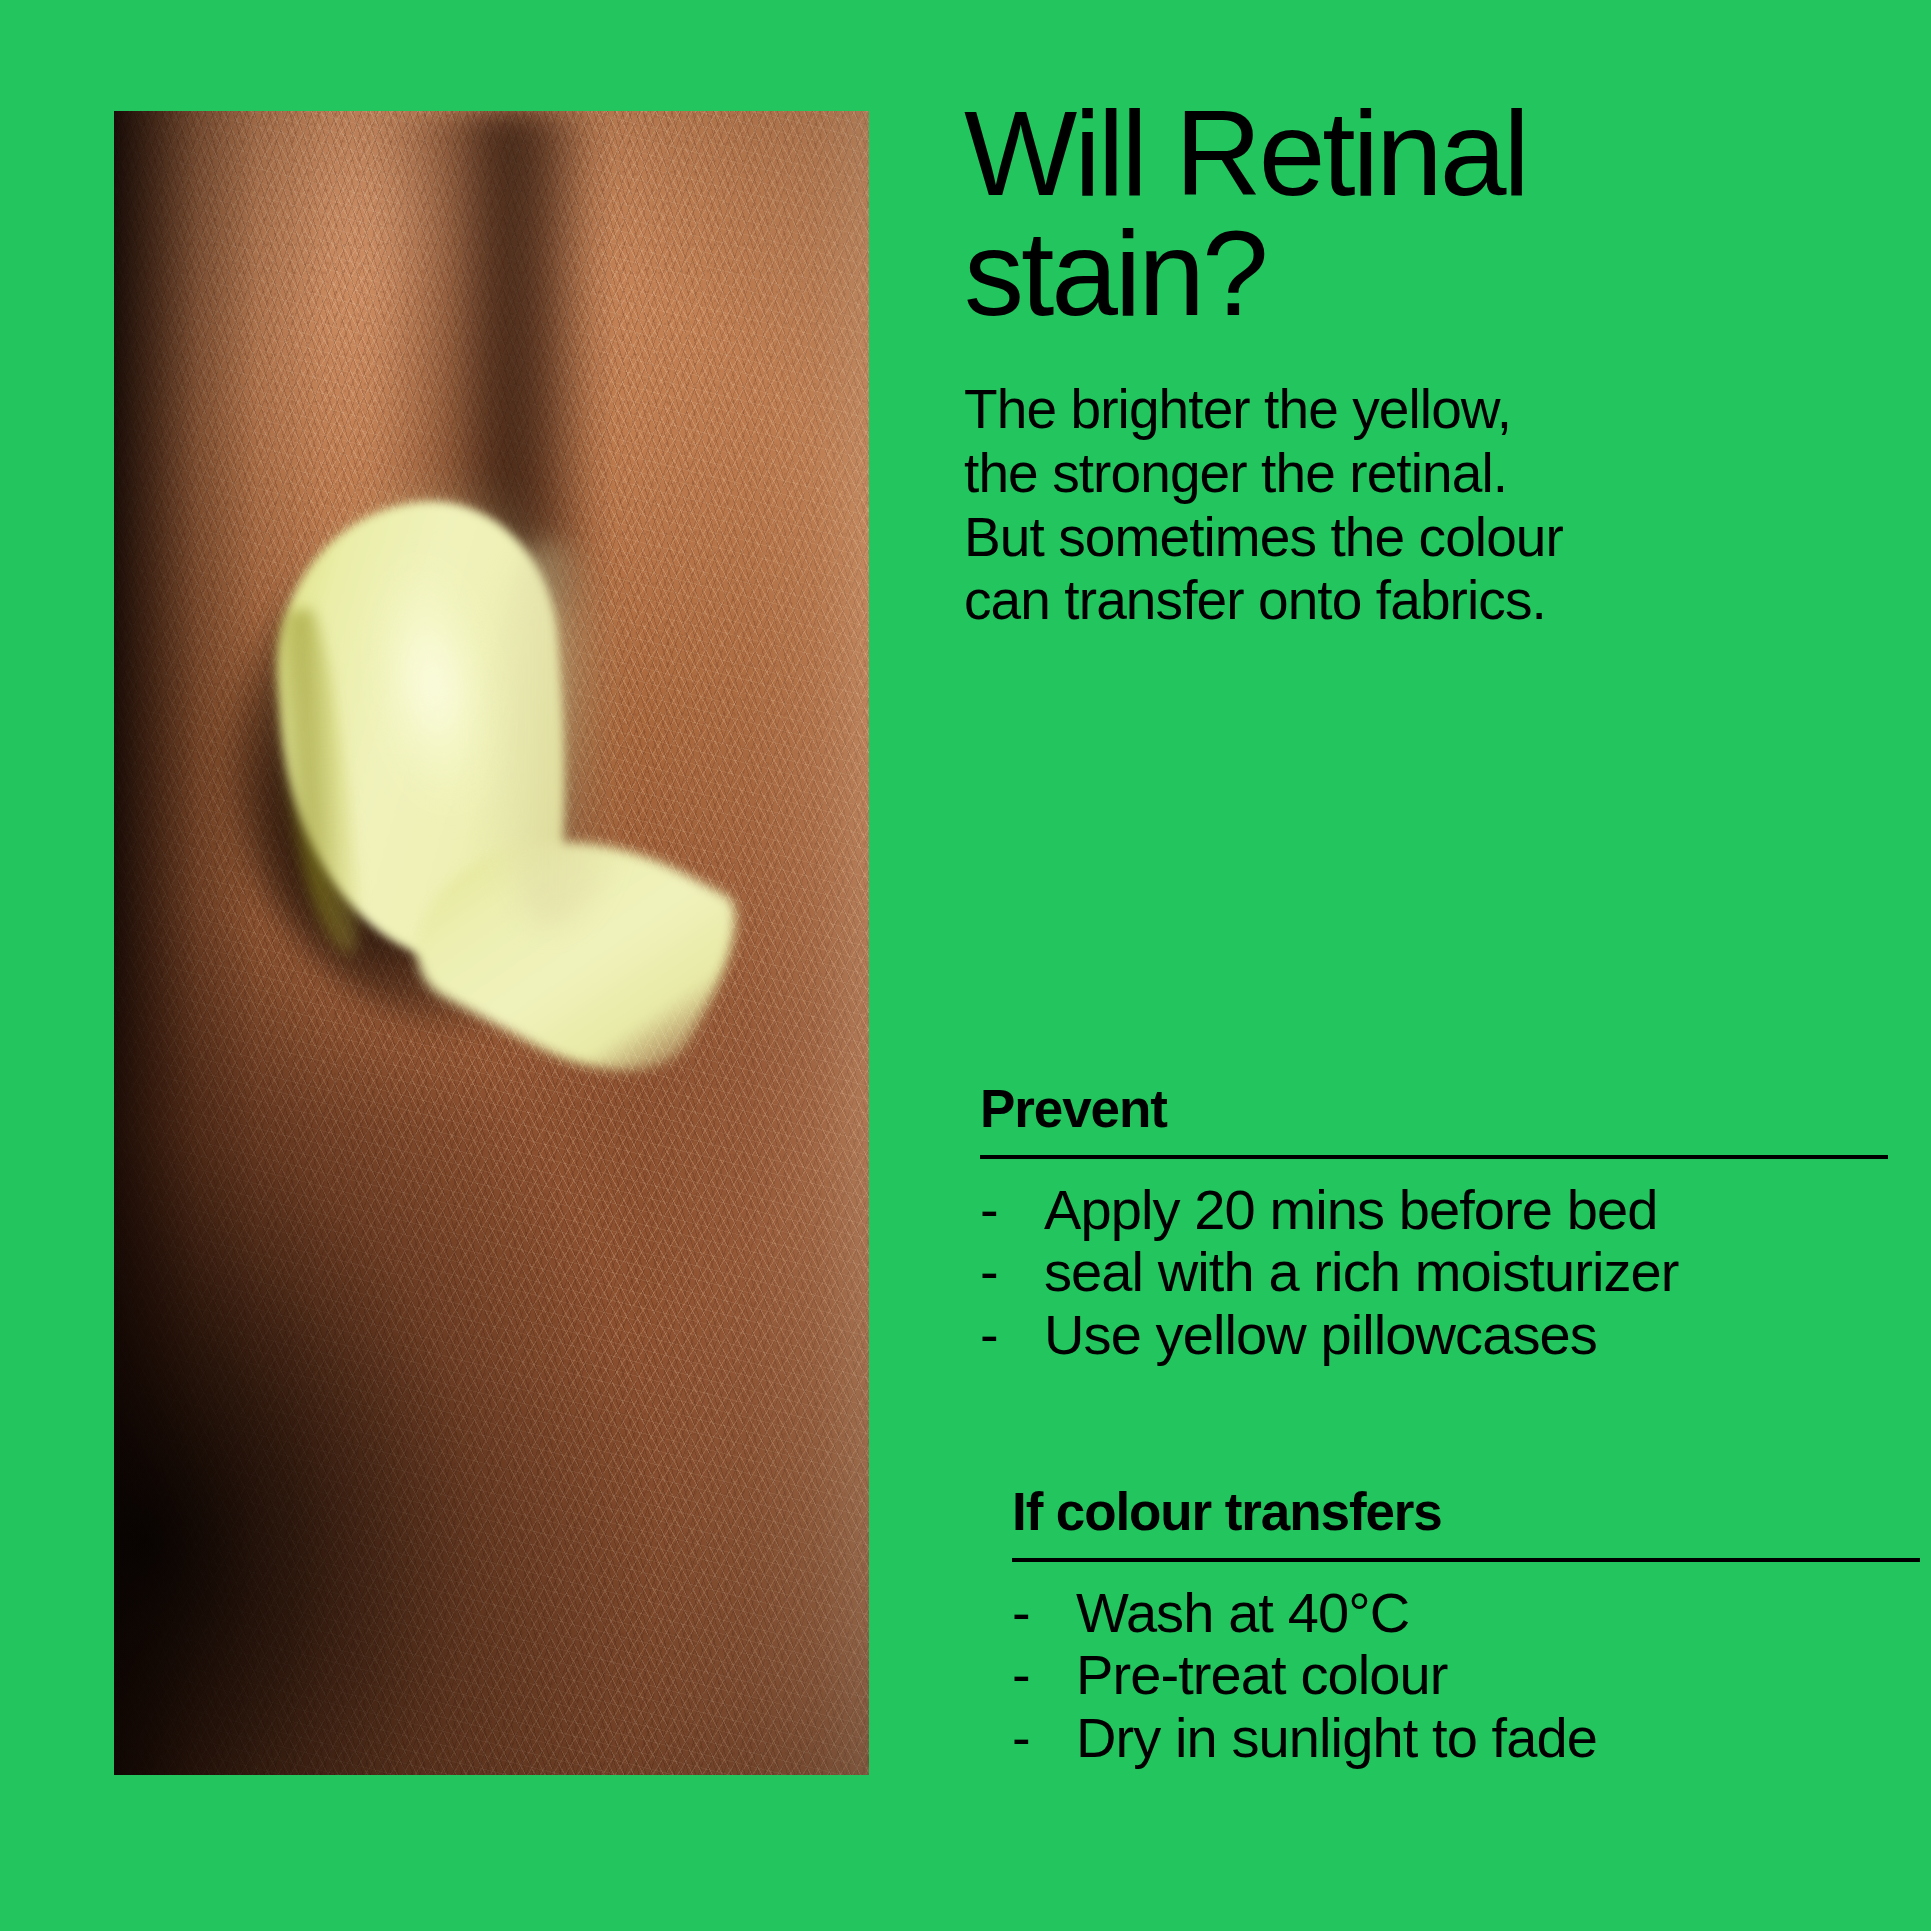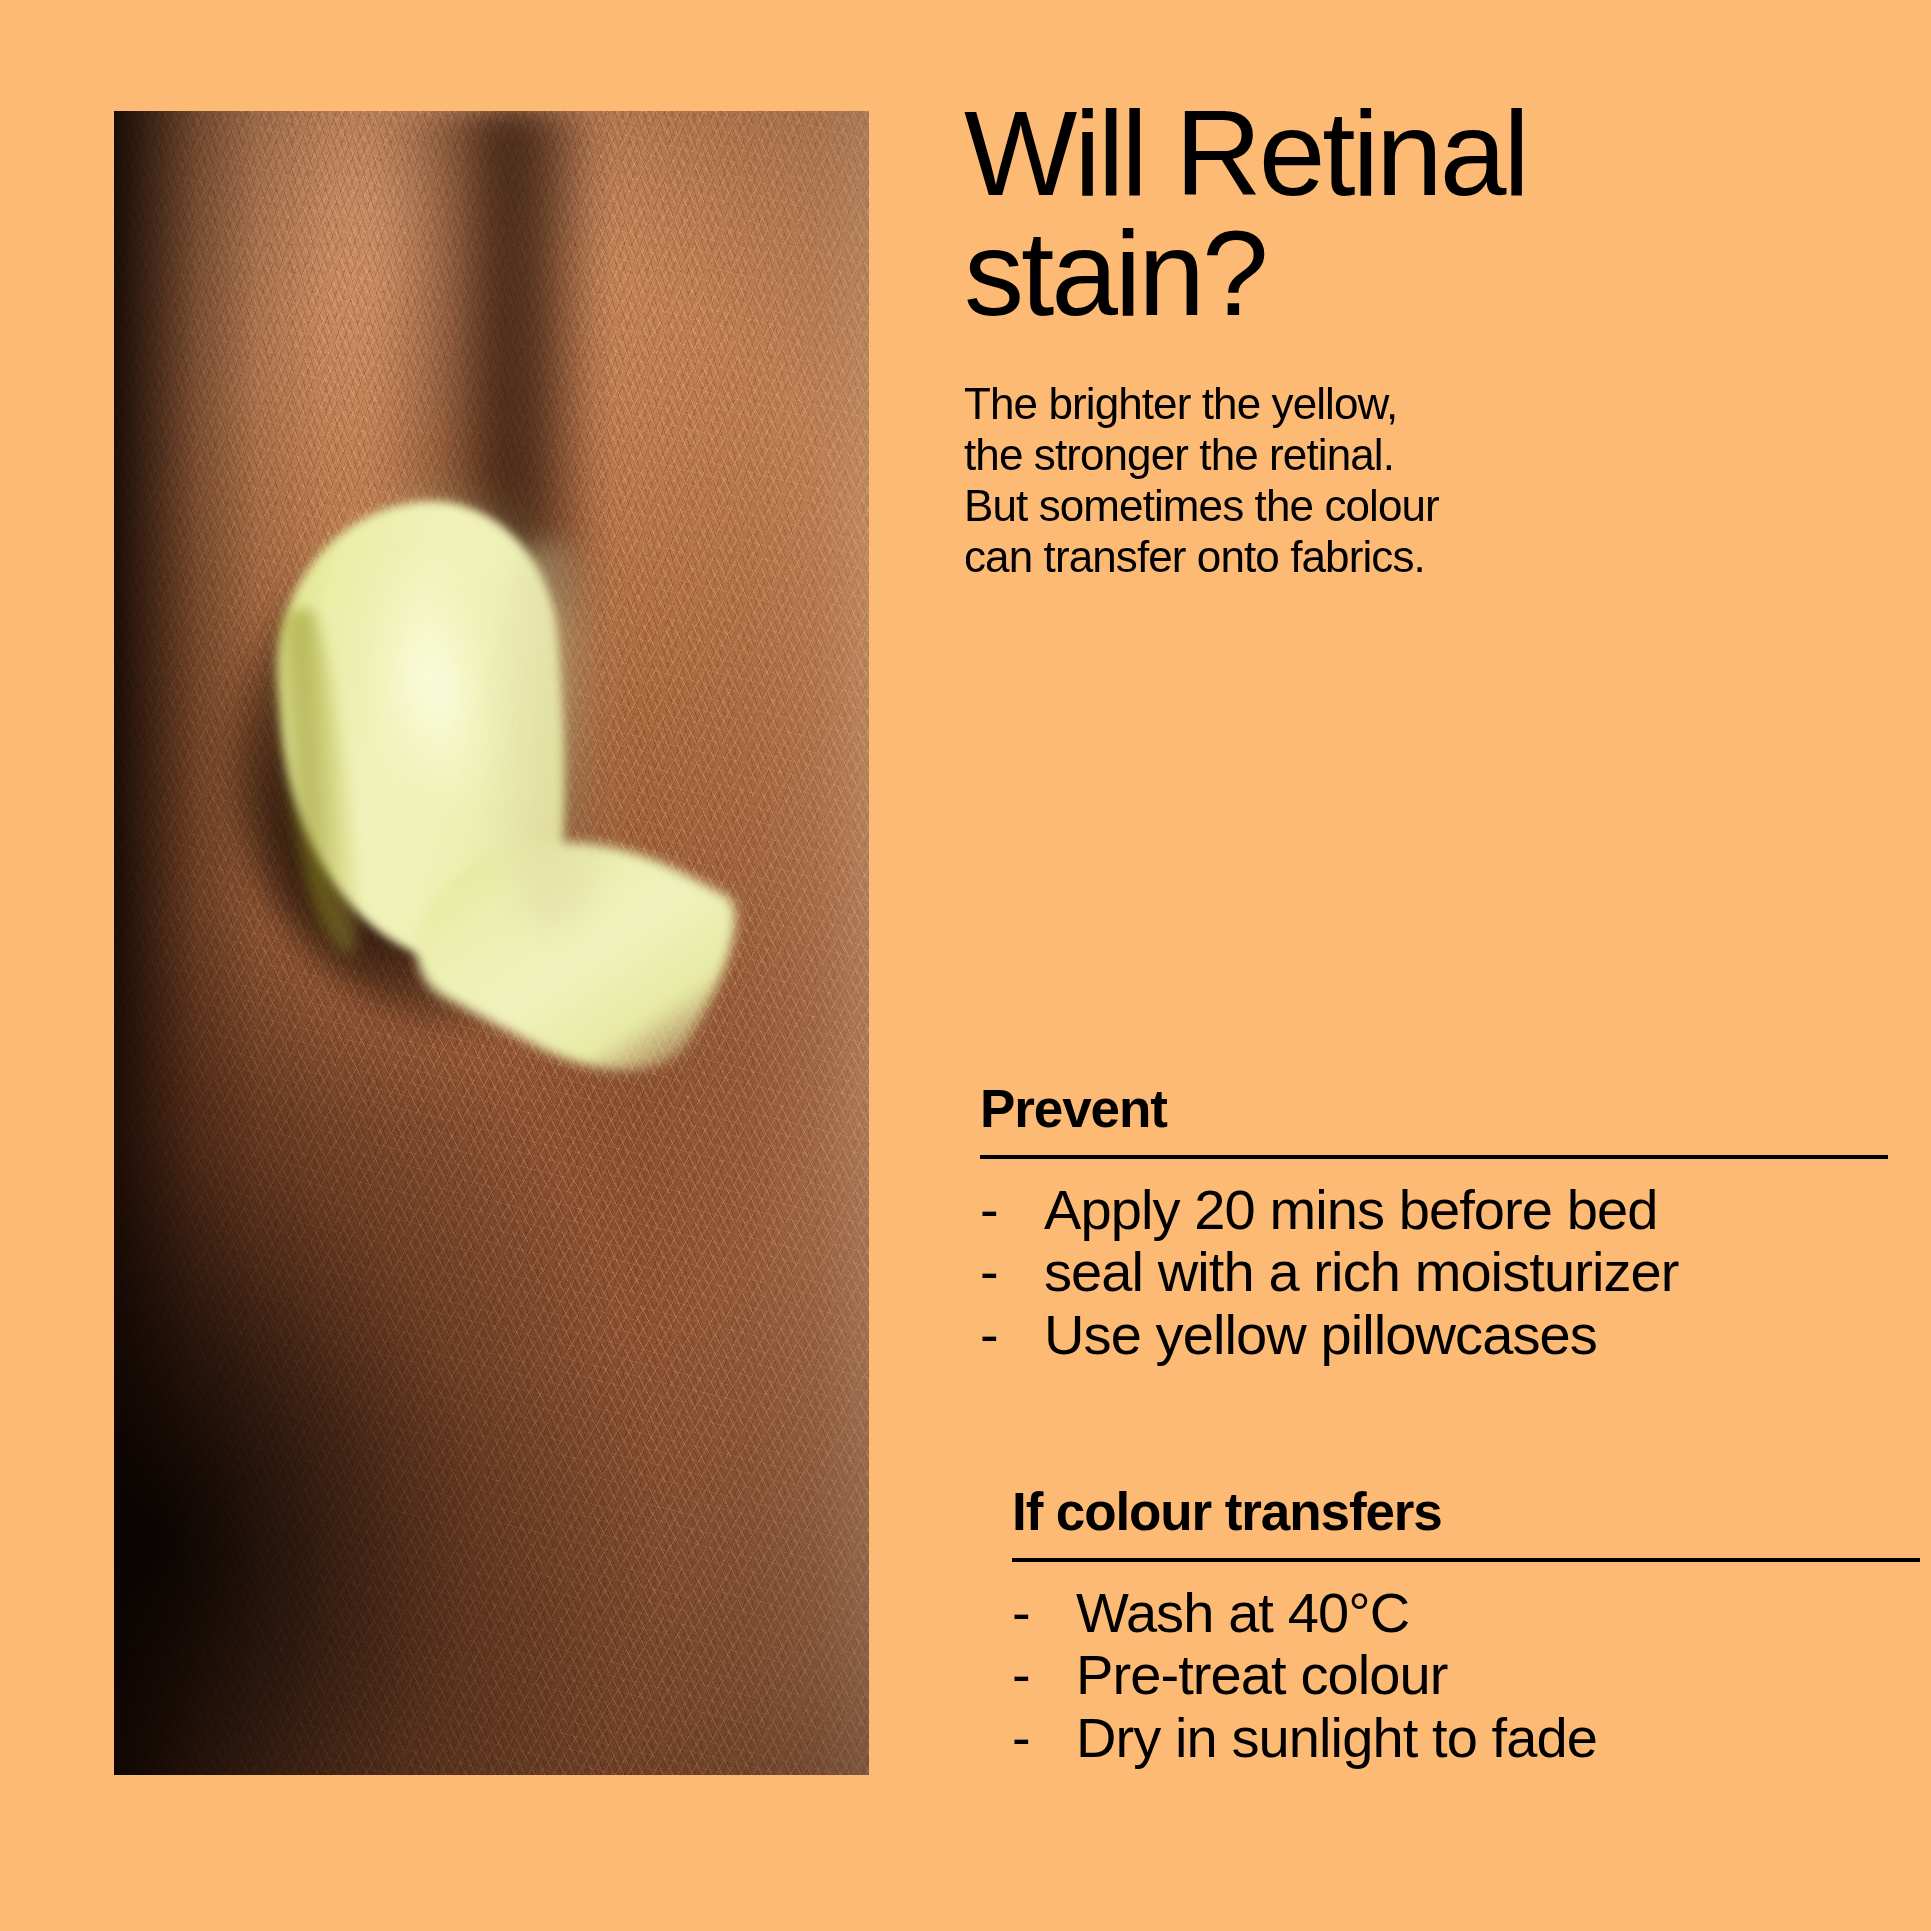--- a/index.html
+++ b/index.html
@@ -10,21 +10,21 @@
     height: 1931px;
     background: #ffffff;
     font-family: "Liberation Sans", sans-serif;
     -webkit-font-smoothing: antialiased;
   }
 
   .card {
     position: relative;
     width: 1931px;
     height: 1931px;
-    background: #fdba74;
+    background: #22c55e;
     overflow: hidden;
   }
 
   
   .photo {
     position: absolute;
     left: 114px;
     top: 111px;
     width: 755px;
     height: 1664px;
@@ -295,21 +295,21 @@
     letter-spacing: -3.1px;
     color: #000000;
     white-space: pre-line;
   }
 
   .lede {
     position: absolute;
     left: 0;
     top: 378px;
     width: 869px;
-    font-size: 44px;
+    font-size: 55px;
     line-height: 1.16;
     font-weight: 400;
     letter-spacing: -0.9px;
     color: #000000;
     white-space: pre-line;
   }
 
   .section {
     position: absolute;
     left: 0;

